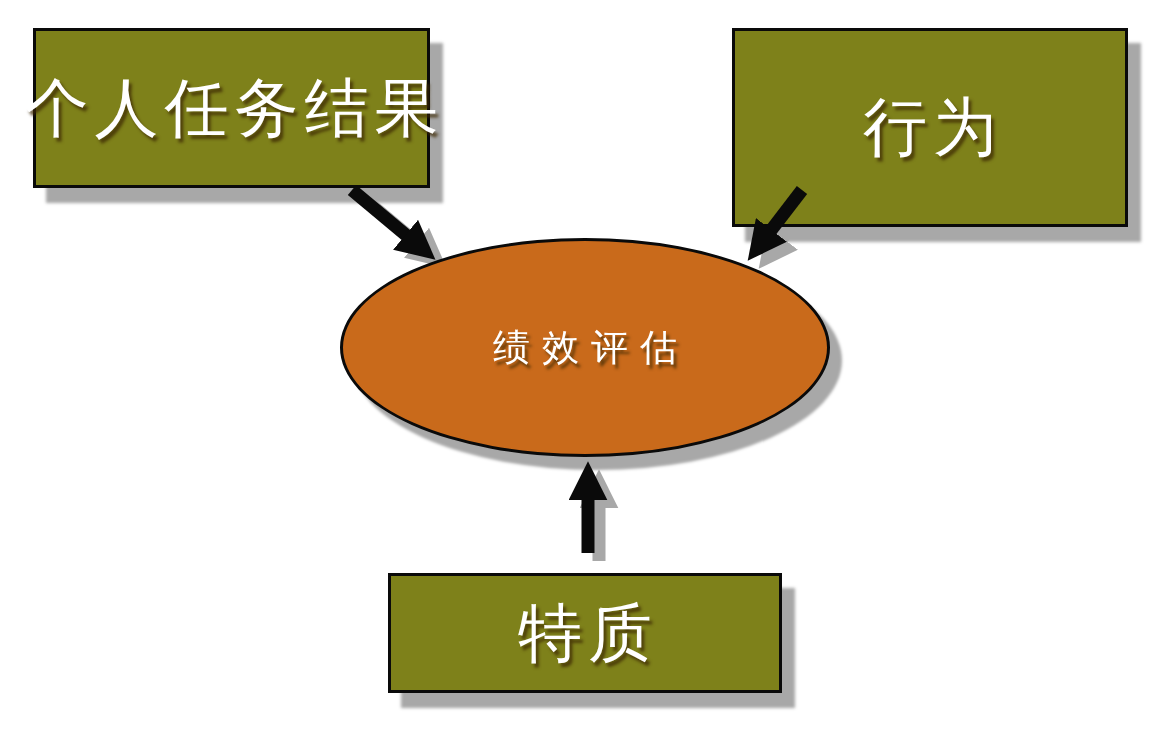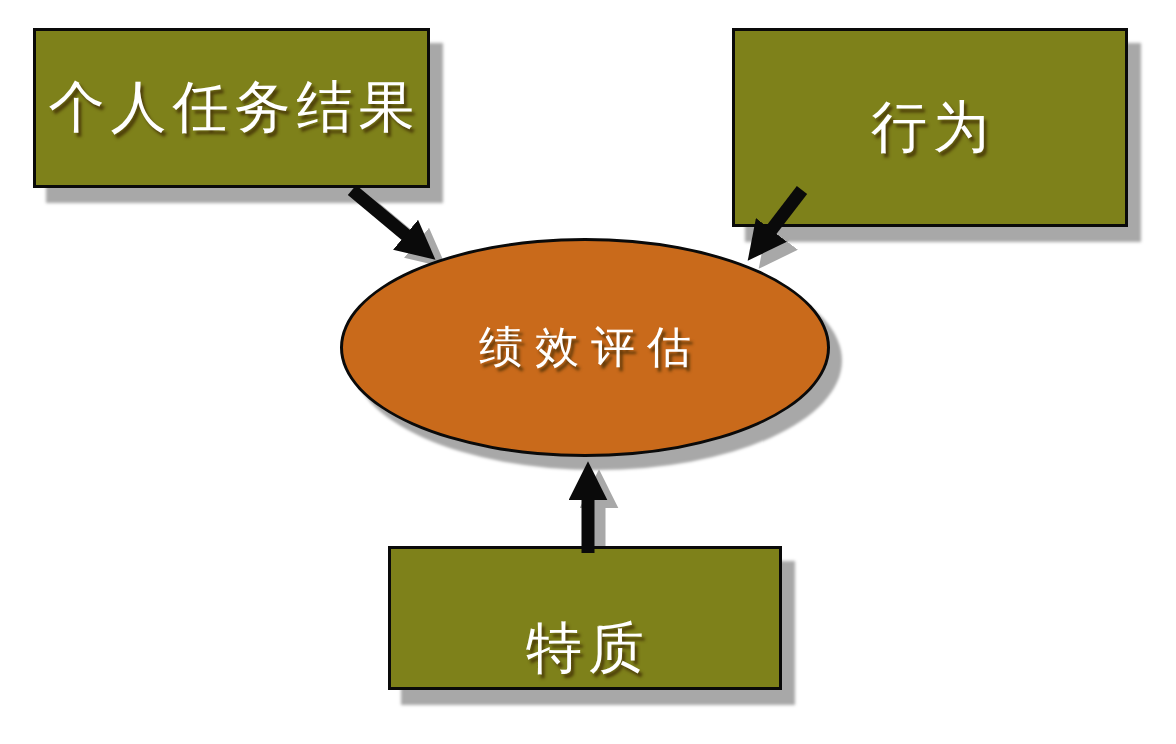--- a/index.html
+++ b/index.html
@@ -38,34 +38,34 @@
     background: var(--ellipse-fill);
     border: 3px solid var(--outline);
     border-radius: 50%;
     box-shadow: 12px 13px 3px var(--shadow);
     display: flex;
     align-items: center;
     justify-content: center;
   }
   .node-label {
     color: var(--label-text);
-    font-size: 56px;
+    font-size: 64px;
     letter-spacing: 6px;
     text-indent: 6px; 
     white-space: nowrap;
     text-shadow: 3px 4px 3px rgba(62, 42, 4, 0.75);
   }
   .node-ellipse .node-label {
-    font-size: 44px;
+    font-size: 37px;
     letter-spacing: 12px;
     text-indent: 12px;
   }
   #node-top-left  { left: 33px;  top: 28px;  width: 397px; height: 160px; }
   #node-top-right { left: 732px; top: 28px;  width: 396px; height: 199px; }
-  #node-bottom    { left: 388px; top: 546px; width: 394px; height: 144px; align-items: flex-end; }
+  #node-bottom    { left: 388px; top: 573px; width: 394px; height: 120px; }
   #node-center    { left: 340px; top: 238px; width: 490px; height: 219px; }
   .arrow-layer {
     position: absolute;
     left: 0;
     top: 0;
     width: 1176px;
     height: 744px;
     pointer-events: none;
   }
   .arrow-line       { stroke: var(--outline); stroke-width: 13px; }

